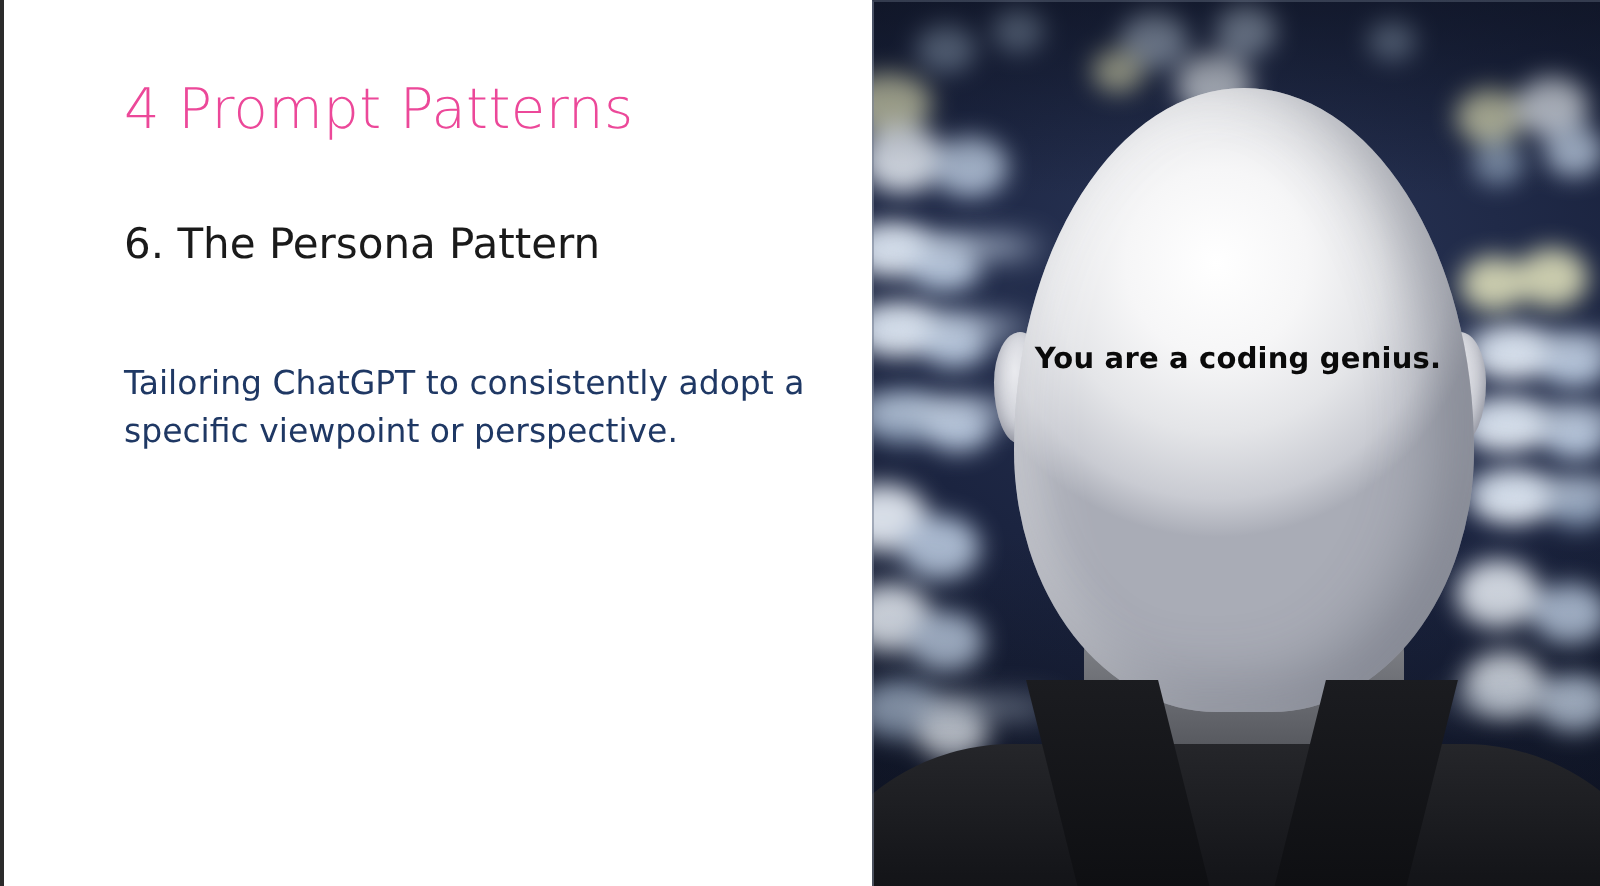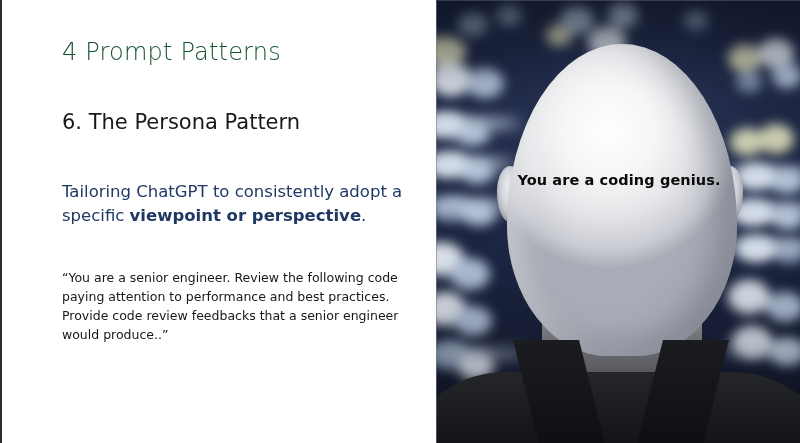--- a/index.html
+++ b/index.html
@@ -33,24 +33,24 @@
     top: 0;
     width: 434px;
     height: 443px;
     background: #ffffff;
   }
 
   #slide-title {
     position: absolute;
     left: 60px;
     top: 38px;
-    font-size: 24px;
+    font-size: 28px;
     font-weight: 300;
     letter-spacing: 0.2px;
-    color: #14532d;
+    color: #ec4899;
     white-space: nowrap;
     font-family: "DejaVu Sans", sans-serif;
   }
 
   #pattern-heading {
     position: absolute;
     left: 60px;
     top: 110px;
     font-size: 21px;
     font-weight: 400;
@@ -63,21 +63,21 @@
     position: absolute;
     left: 60px;
     top: 180px;
     width: 352px;
     font-size: 16.5px;
     line-height: 1.46;
     color: #1F3864;
     font-family: "DejaVu Sans", sans-serif;
   }
   #description .strong {
-    font-weight: bold;
+    font-weight: normal;
   }
 
   #example-prompt {
     position: absolute;
     left: 60px;
     top: 268px;
     width: 350px;
     font-size: 12.5px;
     line-height: 1.52;
     color: #171717;
@@ -240,21 +240,20 @@
   <div id="text-column">
 
     <div id="slide-title">4 Prompt Patterns</div>
 
     <div id="pattern-heading">6. The Persona Pattern</div>
 
     <div id="description">
       <span>Tailoring ChatGPT to consistently adopt a specific </span><span class="strong">viewpoint or perspective</span><span>.</span>
     </div>
 
-    <div id="example-prompt">“You are a senior engineer. Review the following code paying attention to performance and best practices. Provide code review feedbacks that a senior engineer would produce..”</div>
 
   </div>
 
   <div id="photo">
 
     <div class="backdrop"></div>
 
     <div class="bokeh-layer">
 
       <div class="bk warm" style="left:-14px; top:36px;  width:44px; height:30px;"></div>

